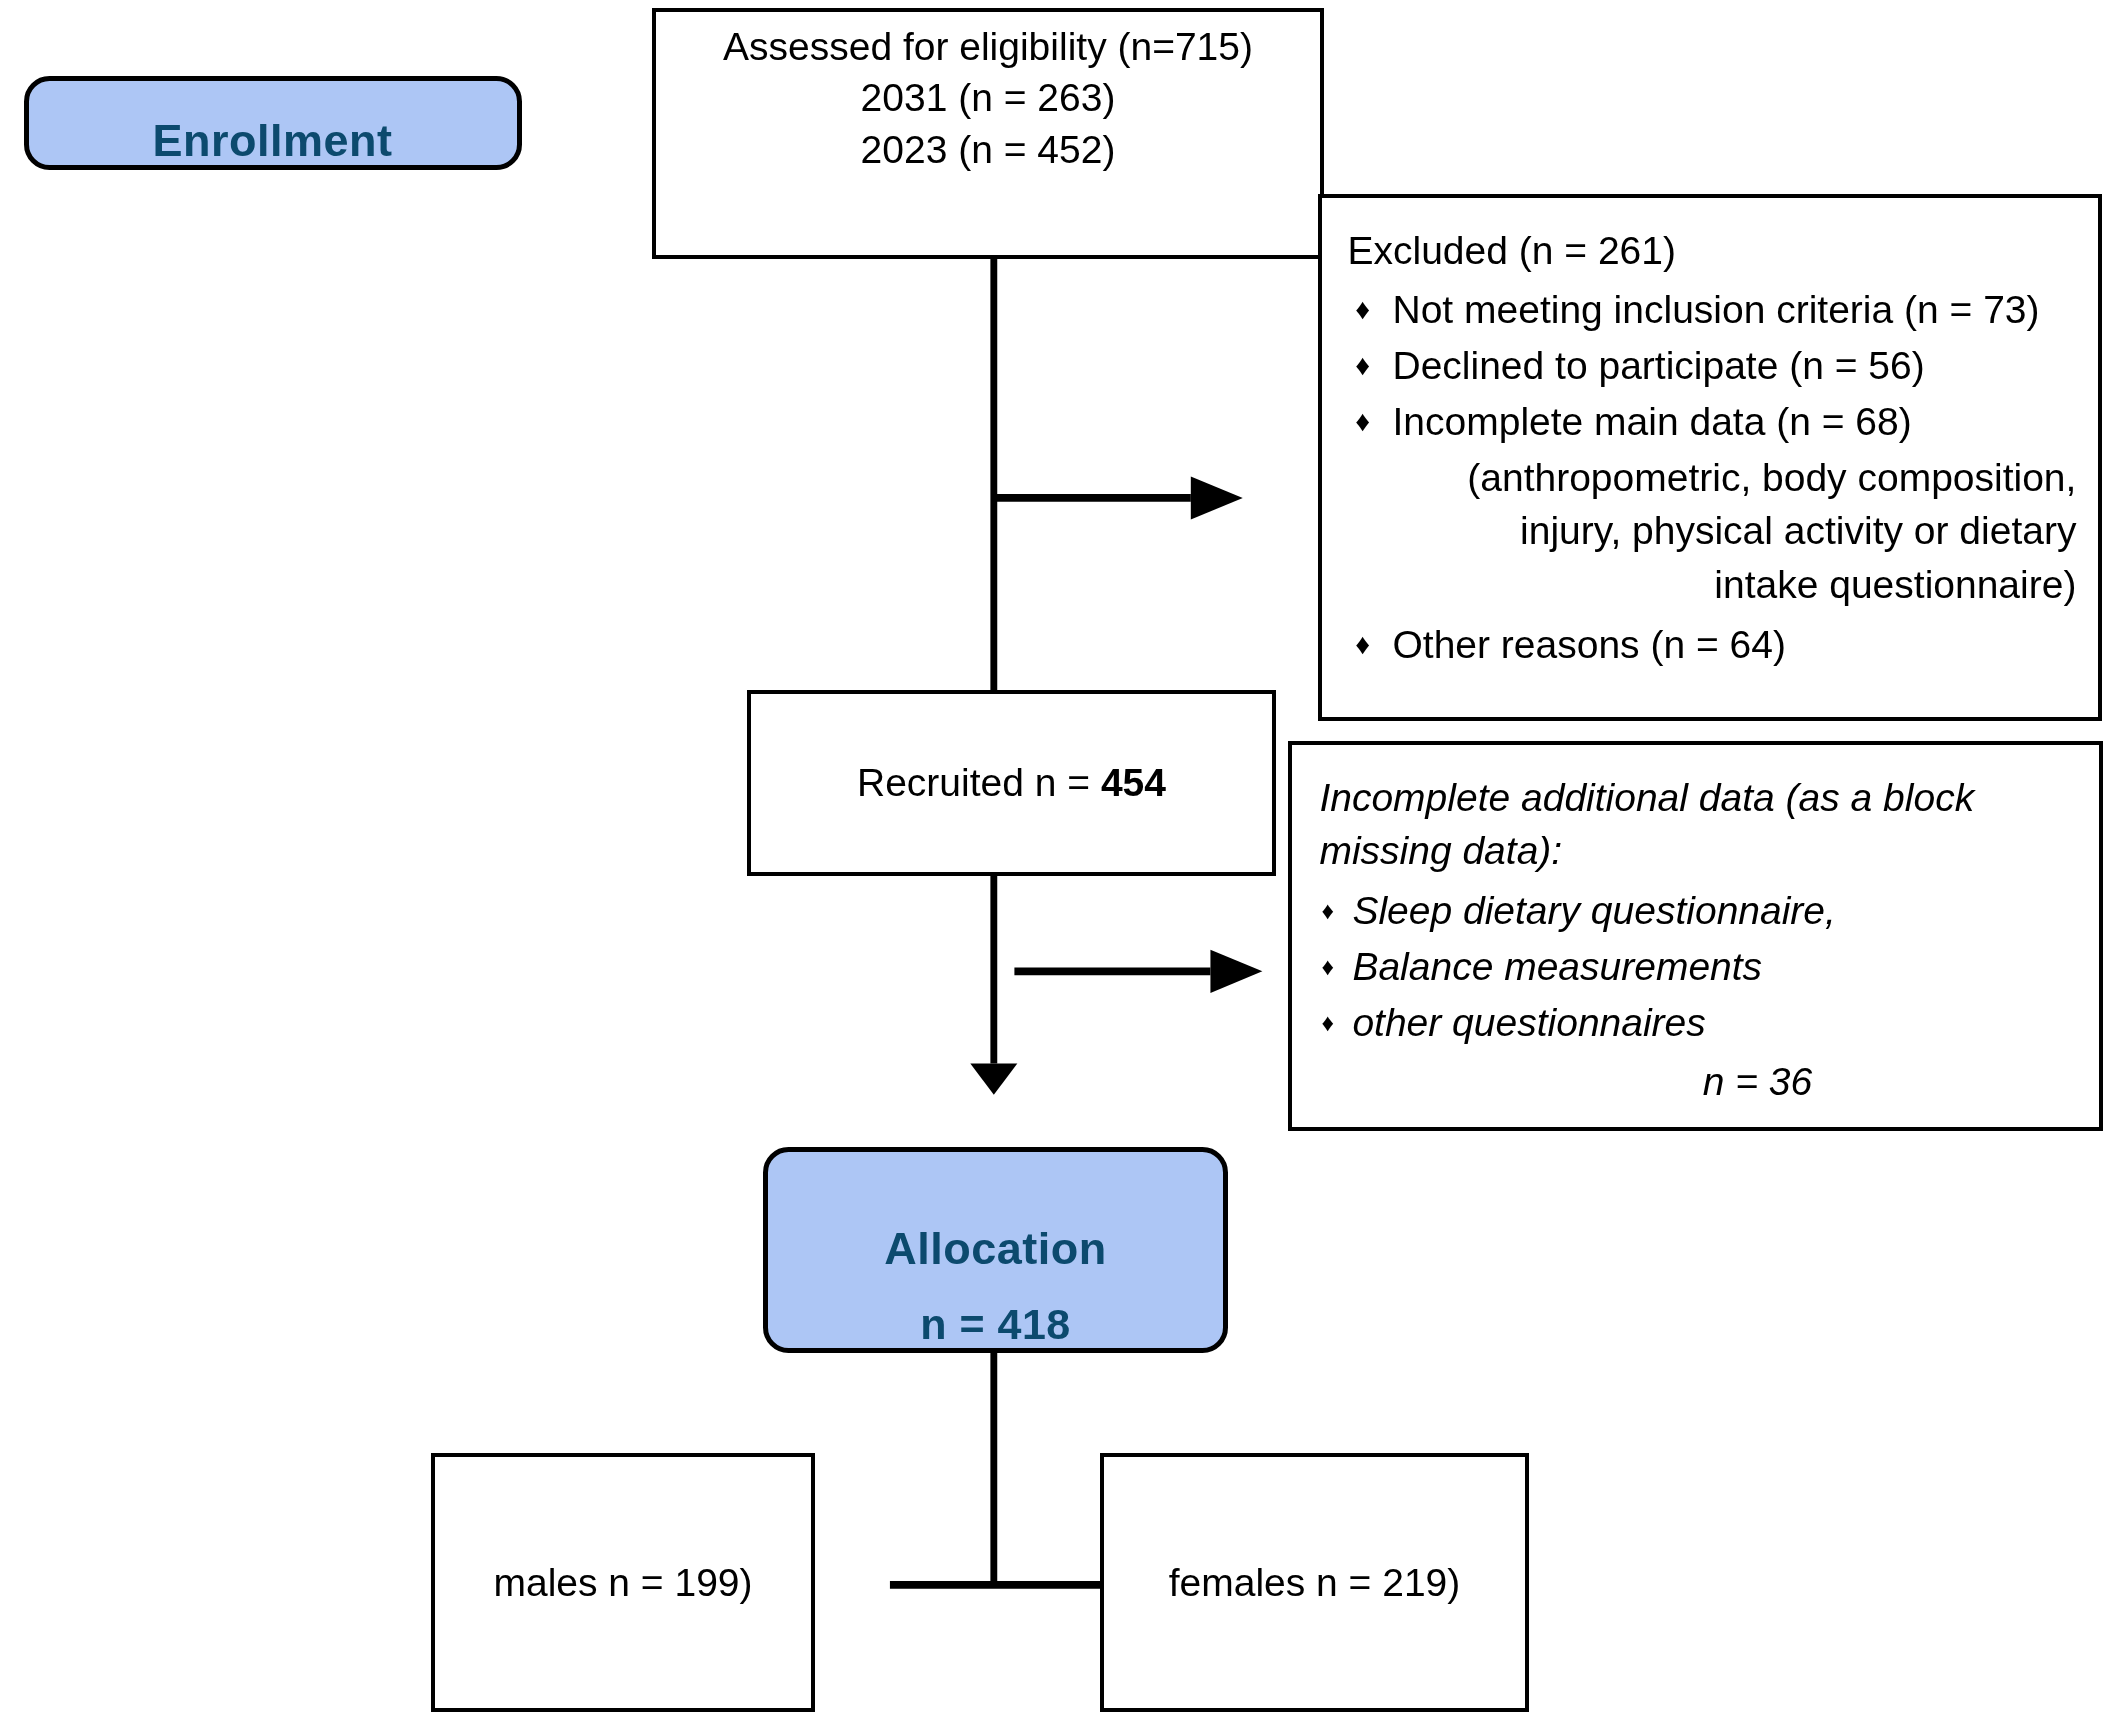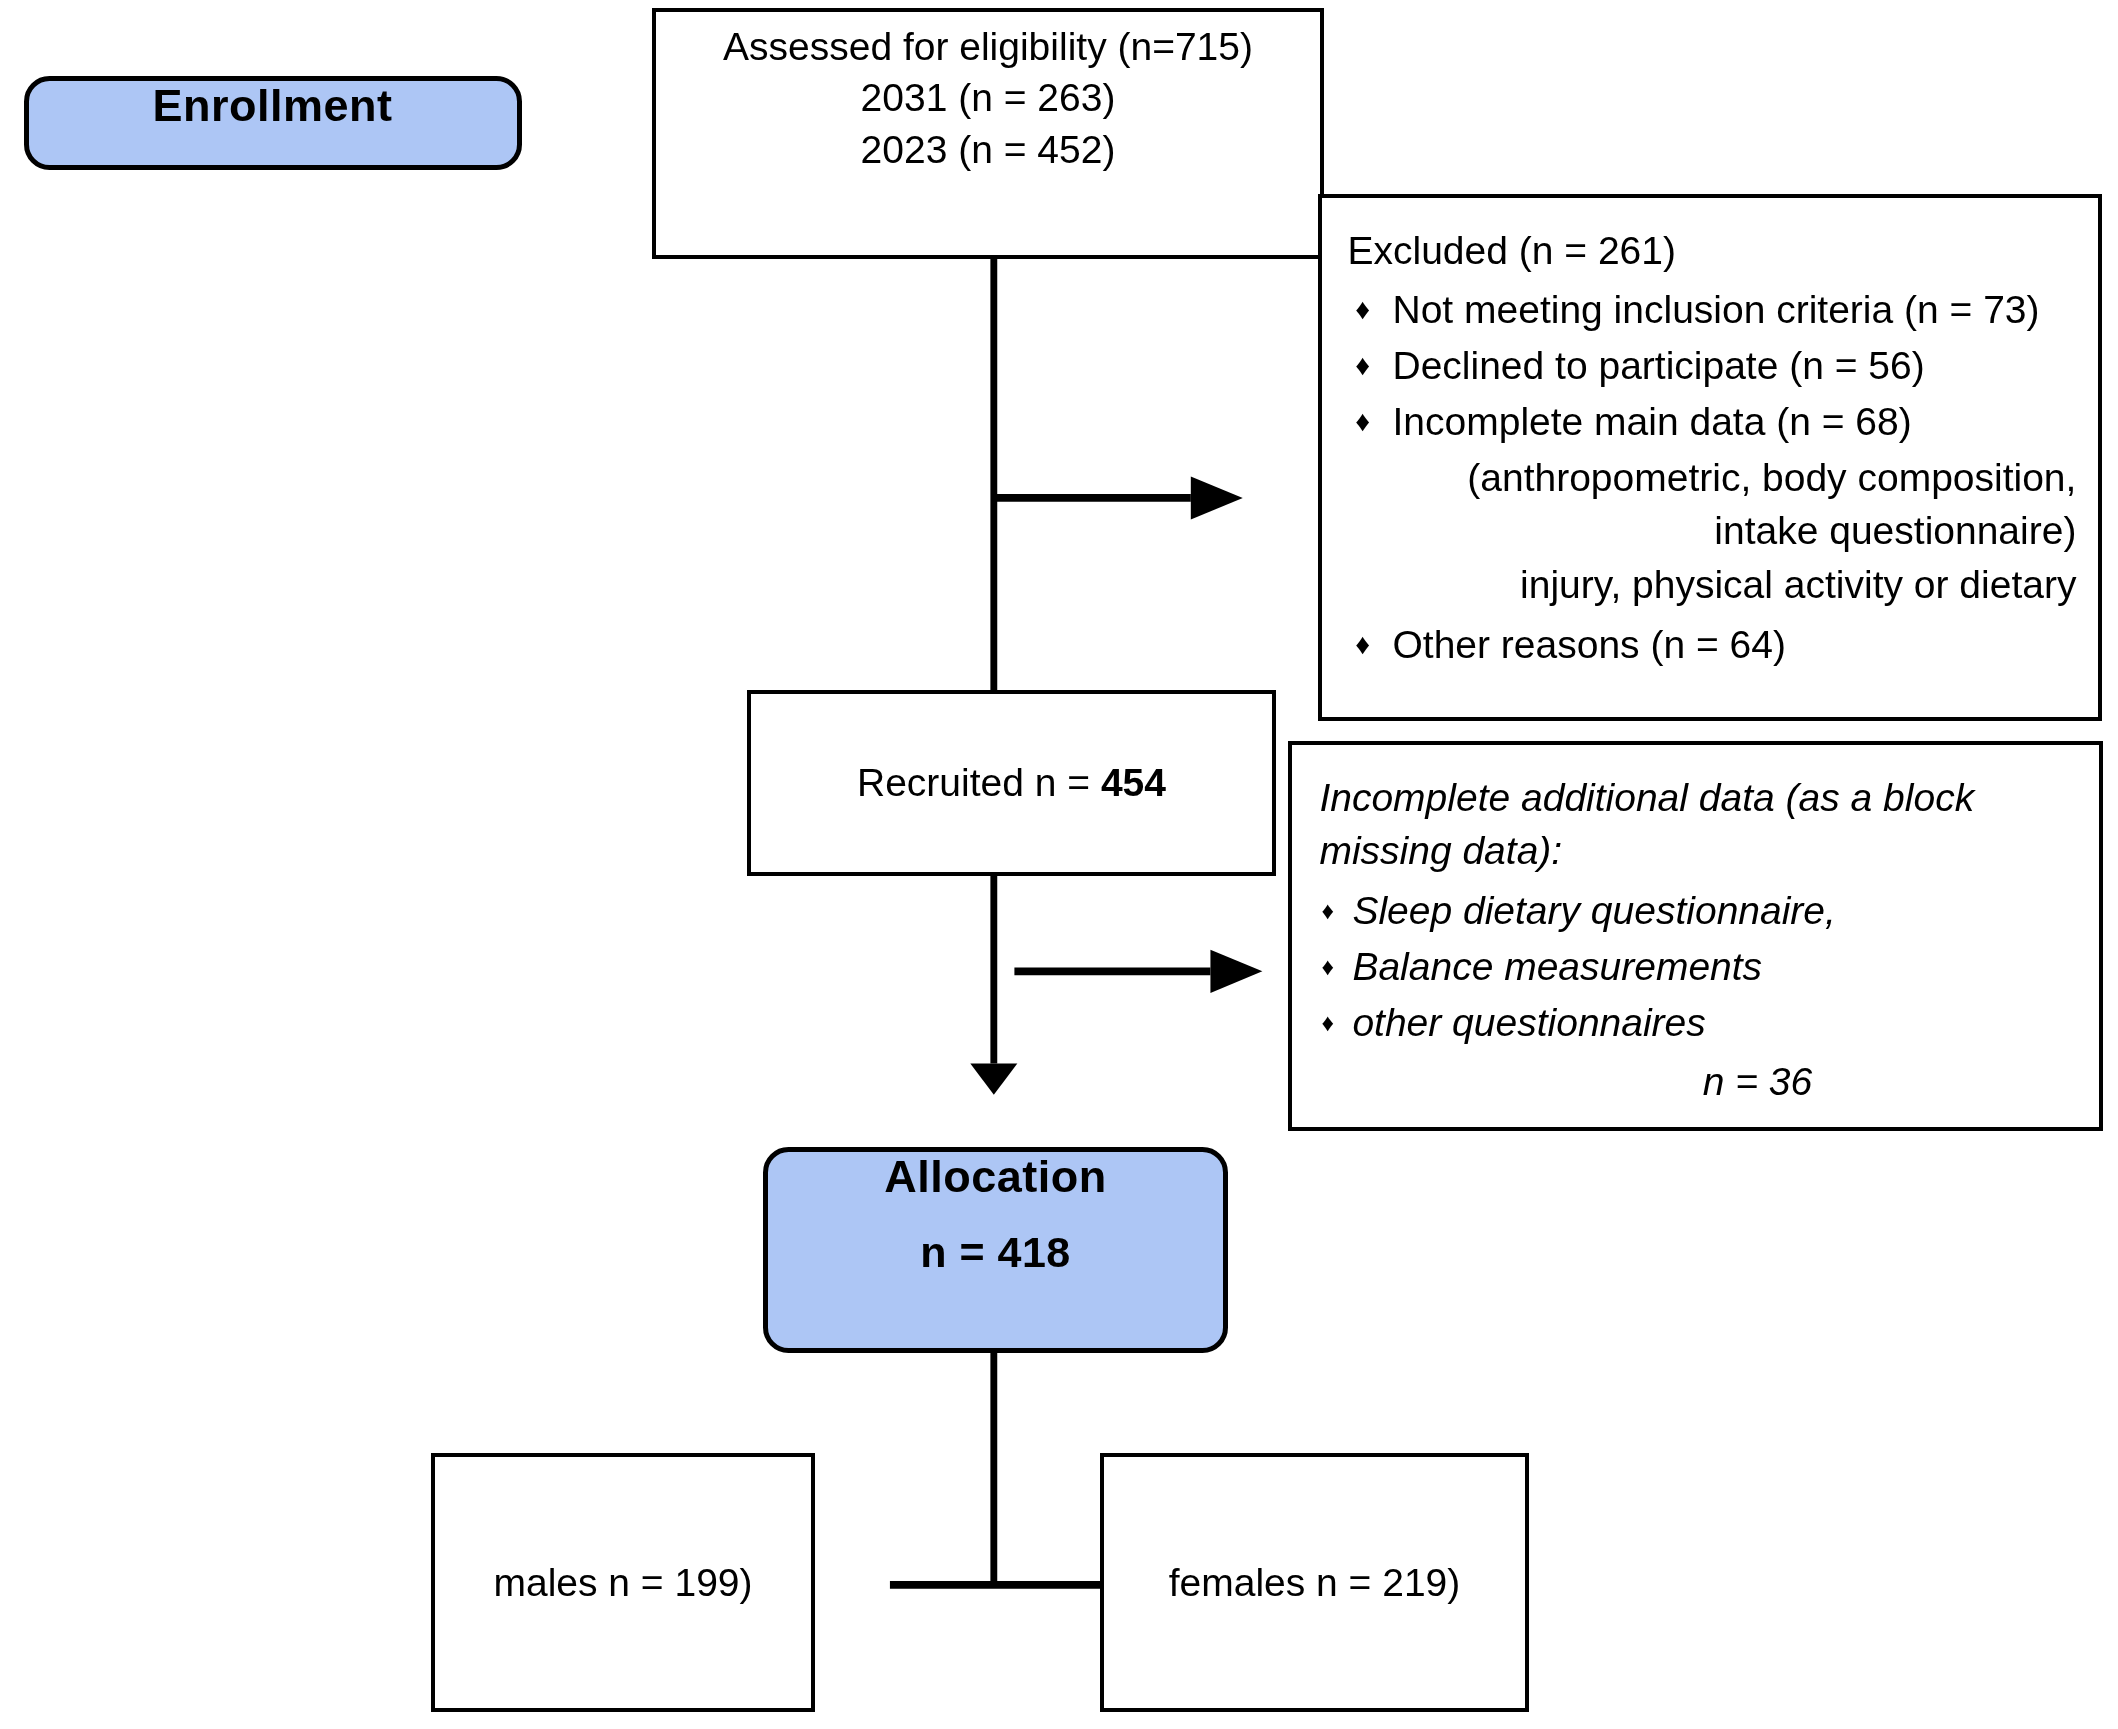--- a/index.html
+++ b/index.html
@@ -35,22 +35,22 @@
   }
   .stage {
     position: absolute;
     box-sizing: border-box;
     background: #adc6f5;
     border: 5.9px solid #000000;
     border-radius: 25.5px;
     display: flex;
     flex-direction: column;
     align-items: center;
-    justify-content: flex-start;
-    color: #000000;
+    justify-content: flex-end;
+    color: #0c4a6e;
     font-weight: bold;
     letter-spacing: 0.5px;
   }
   .stage-title {
     font-size: 45px;
     line-height: 1.1;
   }
   .stage-sub {
     font-size: 43px;
     line-height: 1.1;
@@ -220,22 +220,22 @@
       <li>
         <span class="diamond">♦</span>
         <span>Declined to participate (n = 56)</span>
       </li>
       <li>
         <span class="diamond">♦</span>
         <span>Incomplete main data (n = 68)</span>
       </li>
     </ul>
     <div class="cont-line">(anthropometric, body composition,</div>
+    <div class="cont-line">injury, physical activity or dietary</div>
     <div class="cont-line">intake questionnaire)</div>
-    <div class="cont-line">injury, physical activity or dietary</div>
     <ul class="bullet-list">
       <li>
         <span class="diamond">♦</span>
         <span>Other reasons (n = 64)</span>
       </li>
     </ul>
   </div>
 
   <div class="box" id="box-recruited">
     <div class="center-text">

